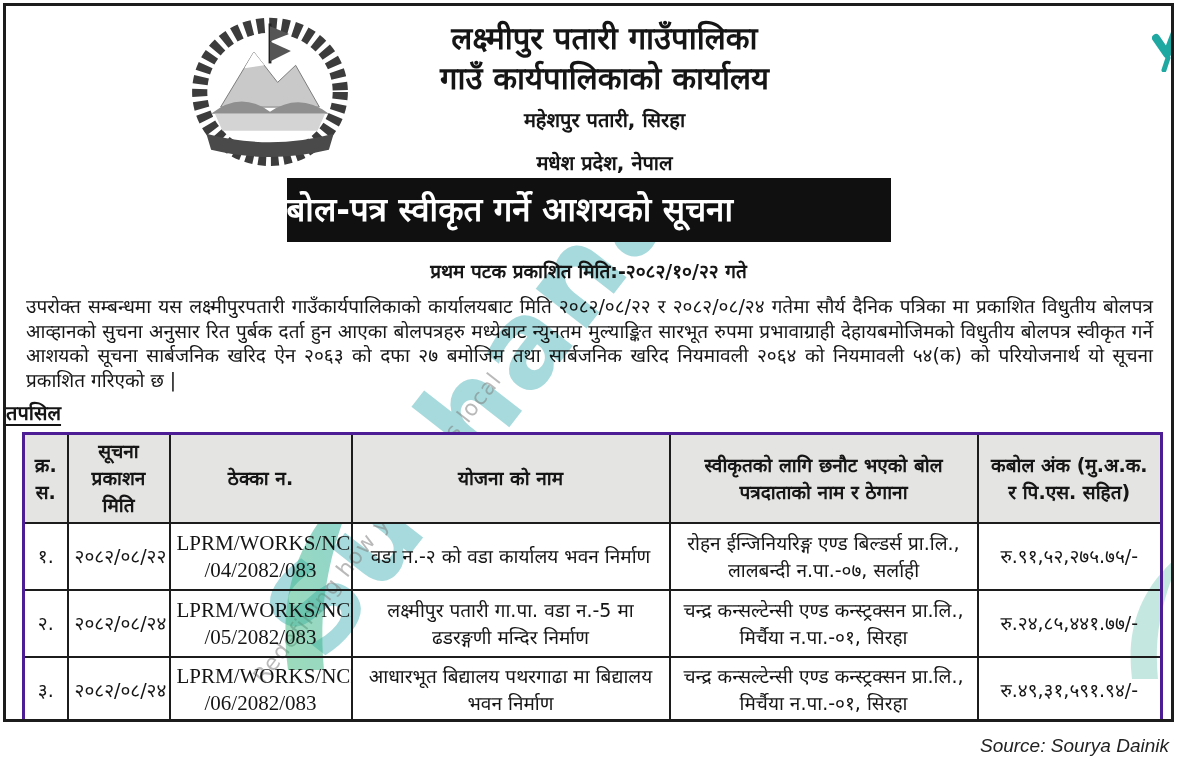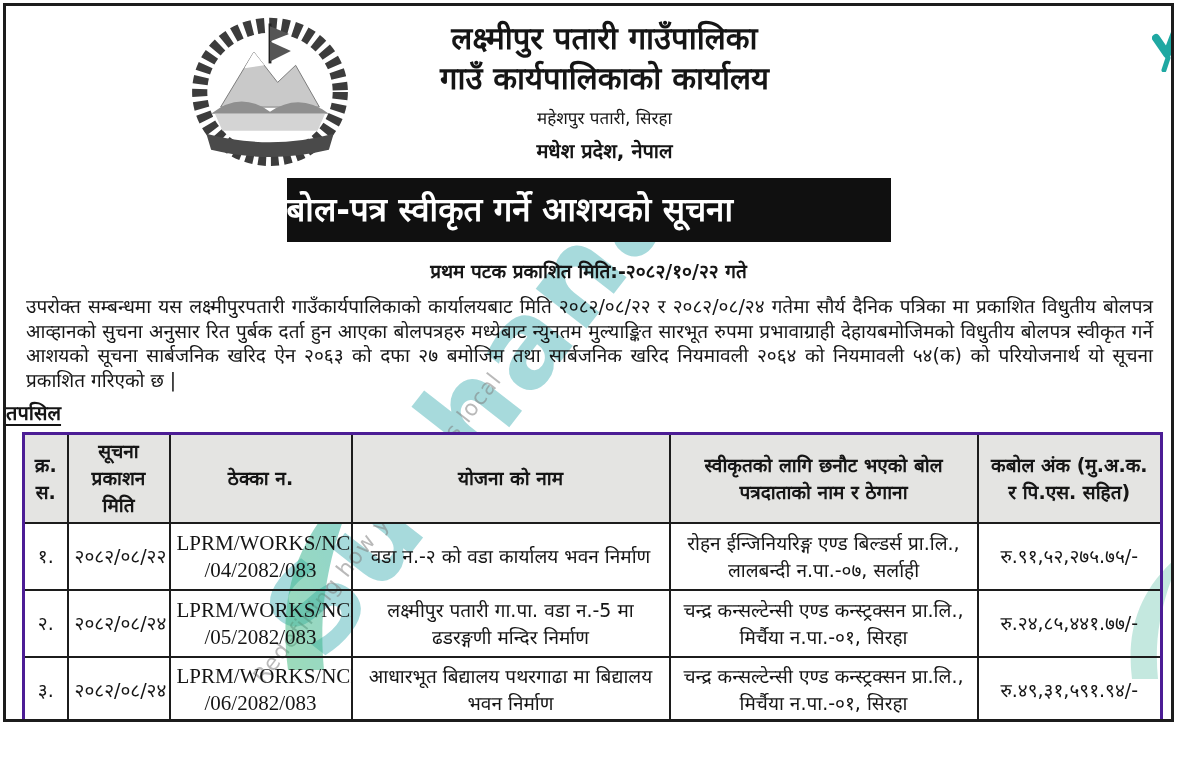--- a/index.html
+++ b/index.html
@@ -21,22 +21,22 @@
                 transform-origin:0 50%; font-size:22px; letter-spacing:1px;
                 color:rgba(128,128,128,0.55); white-space:nowrap; }
   .wm-swoosh { position:absolute; left:268px; top:468px; opacity:0.5; }
   .wm-swoosh-right { position:absolute; left:1118px; top:545px; opacity:0.28; }
   .wm-check { position:absolute; left:1146px; top:4px; }
 
   
   .doc-header { position:relative; height:162px; padding-top:12px;padding-left:32px; }
   .emblem { position:absolute; left:183px; top:8px; }
   .hdr-line1, .hdr-line2 { text-align:center; font-weight:bold; font-size:31px; line-height:40px; }
-  .hdr-line3 { text-align:center; font-weight:normal; font-size:17px; margin-top:8px; }
-  .hdr-line4 { text-align:center; font-weight:bold; font-size:20px; margin-top:8px; }
+  .hdr-line3 { text-align:center; font-weight:bold; font-size:20px; margin-top:8px; }
+  .hdr-line4 { text-align:center; font-weight:bold; font-size:20px; margin-top:16px; }
 
   
   .banner { width:604px; margin:10px auto 0; background:#101010; color:#fff;
             font-weight:bold; font-size:33px; padding:8px 0 11px; }
   .pubdate { text-align:center; font-weight:bold; font-size:19px; margin-top:16px; }
   .body-par { margin:10px 18px 0 20px; font-size:19px; line-height:24.5px;
               text-align:justify; }
   .annex { font-weight:bold; font-size:20px; margin-top:7px;
            text-decoration:underline; text-underline-offset:4px; }
 
@@ -152,14 +152,15 @@
             <td>आधारभूत बिद्यालय पथरगाढा मा बिद्यालय भवन निर्माण</td>
             <td>चन्द्र कन्सल्टेन्सी एण्ड कन्स्ट्रक्सन प्रा.लि., मिर्चैया न.पा.-०१, सिरहा</td>
             <td>रु.४९,३१,५९१.९४/-</td>
           </tr>
         </tbody>
       </table>
 
     </div>
   </div>
 
+  <div class="source">Source: Sourya Dainik</div>
 
 </div>
 
 </body></html>

